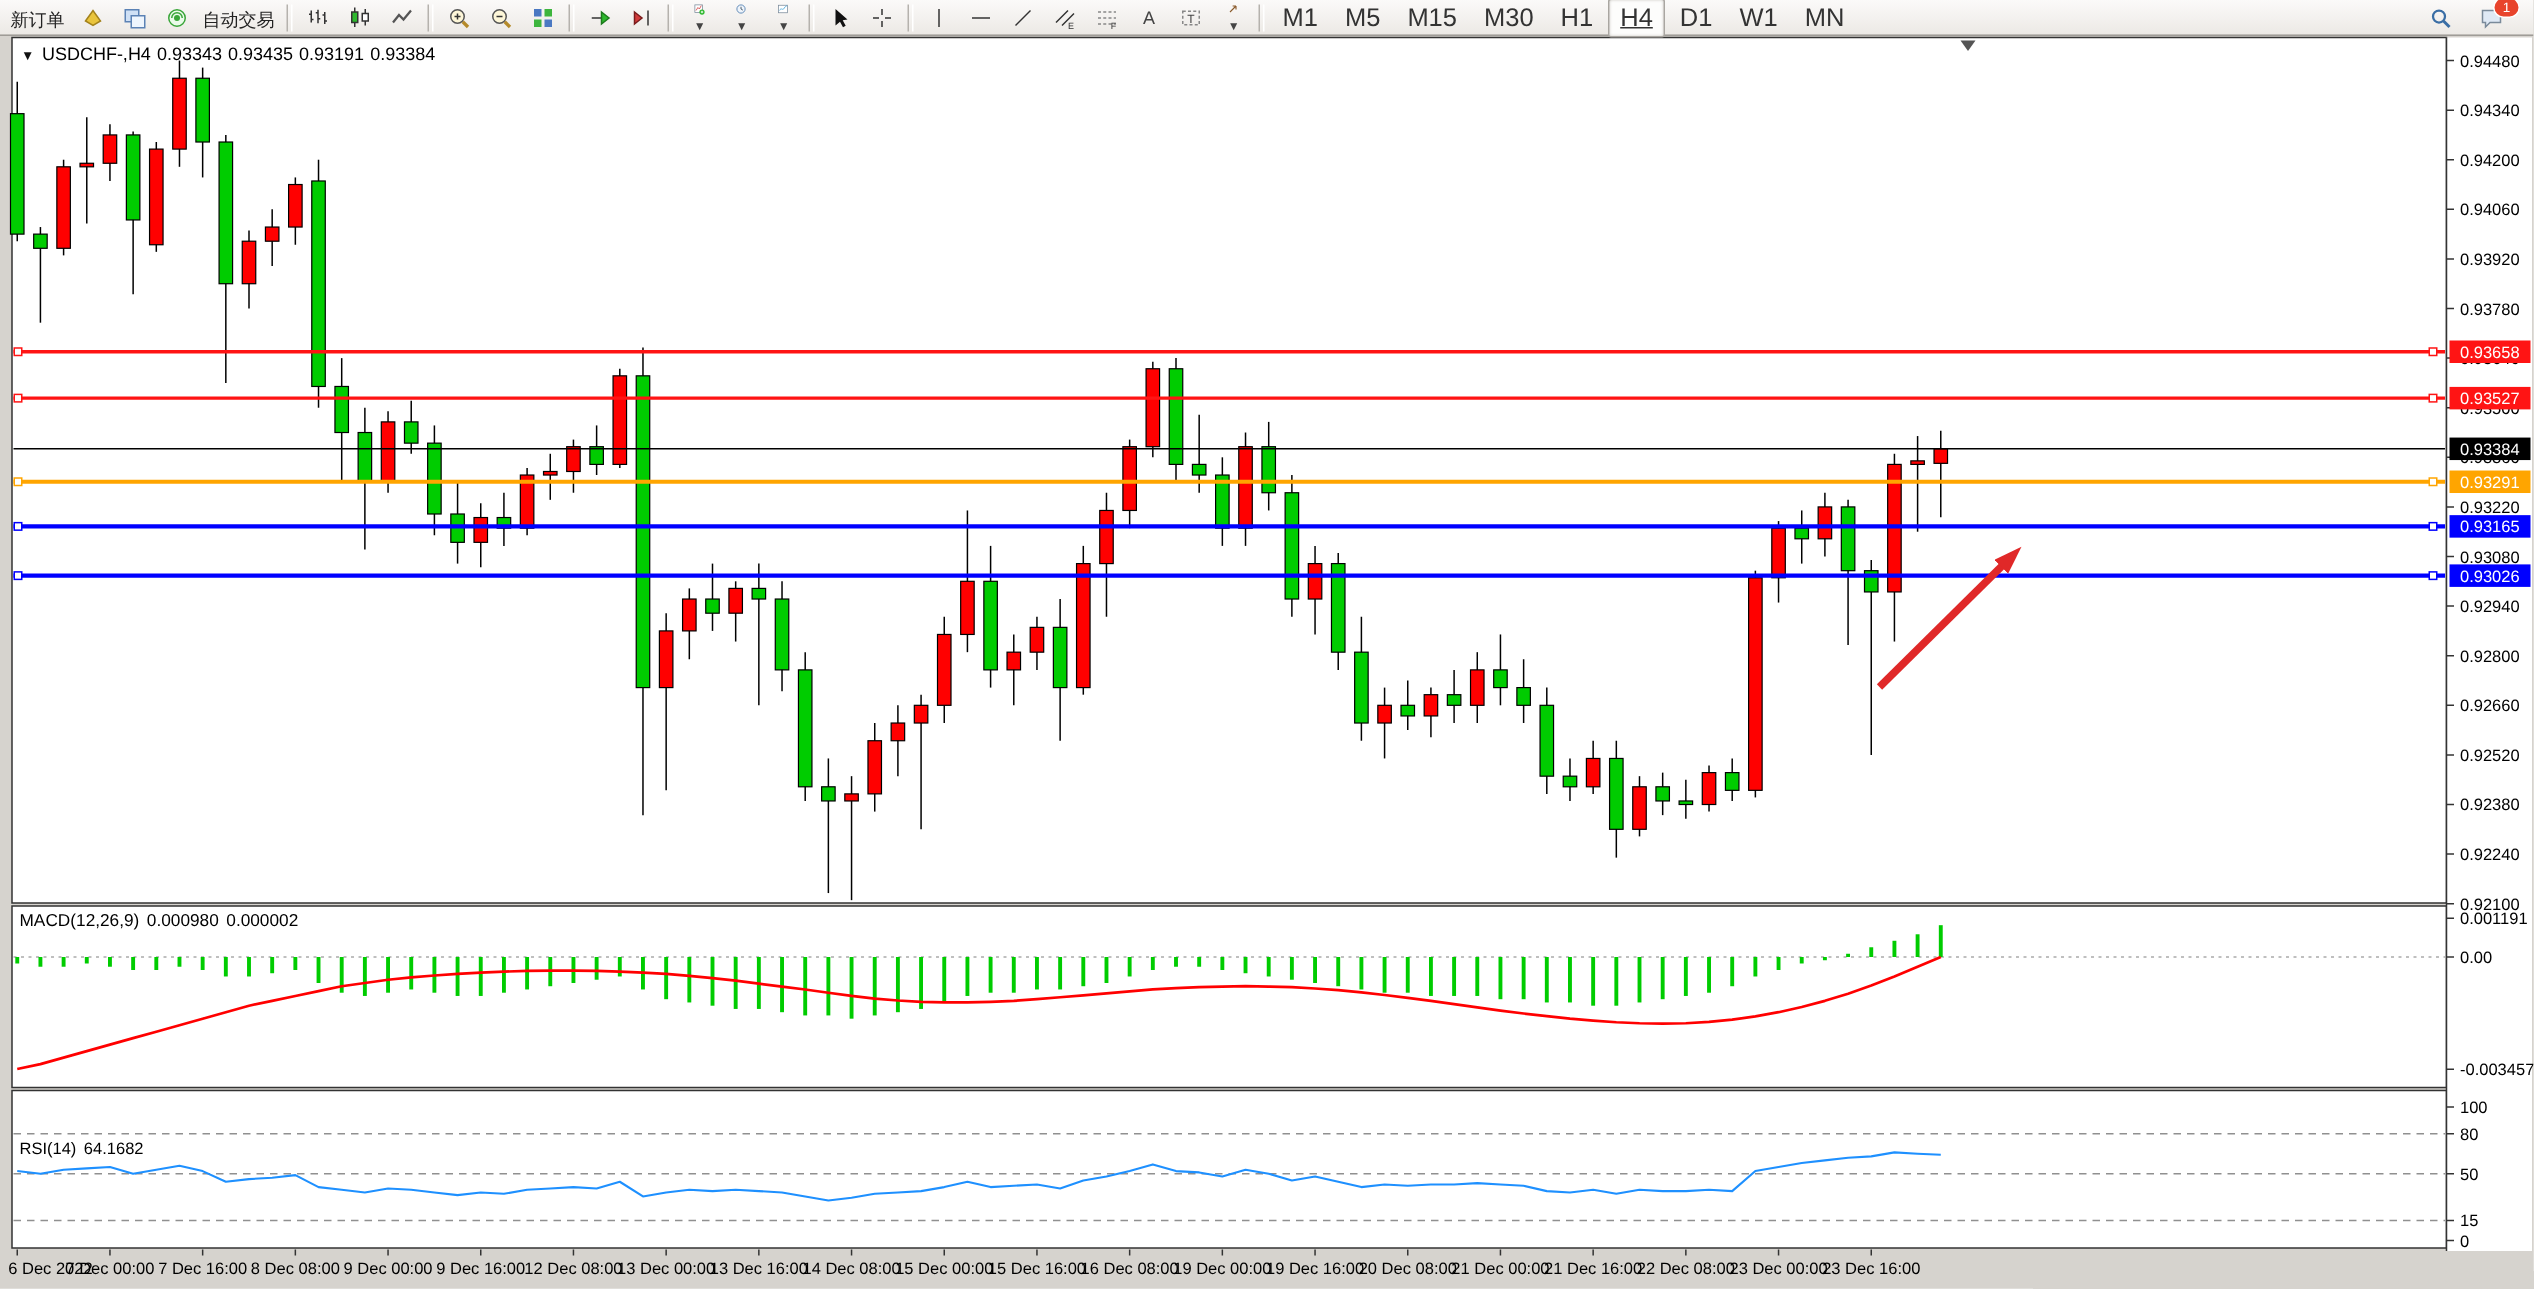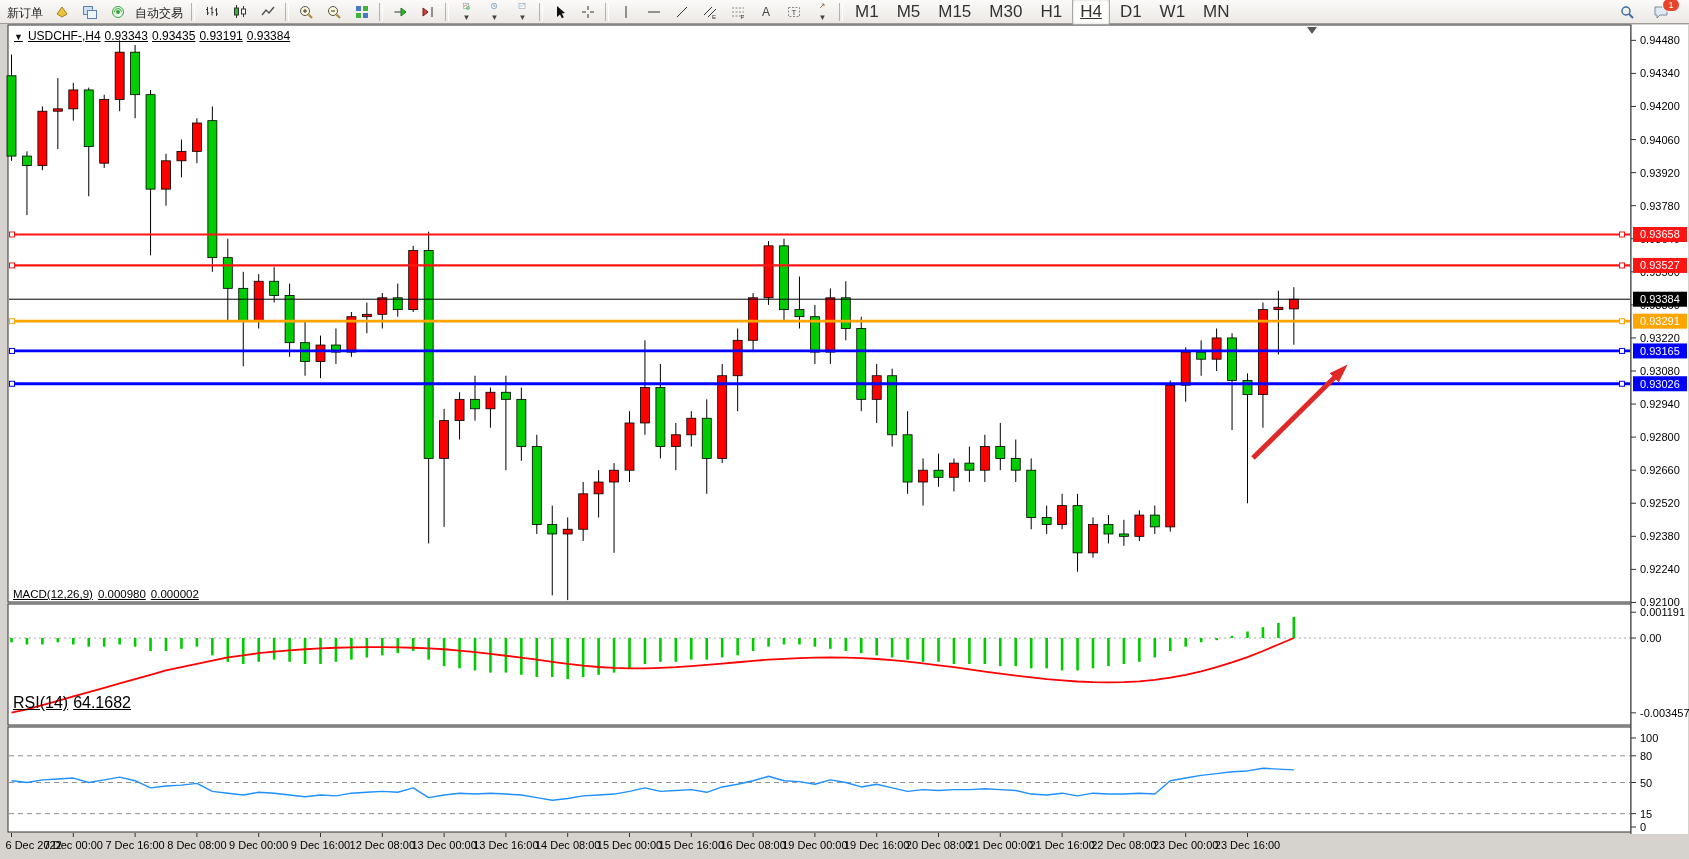--- a/index.html
+++ b/index.html
@@ -17,26 +17,26 @@
   .dd{font-size:8px;color:#444;margin-left:1px;}
   .tb-sep{width:2px;height:18px;margin:0 3px;border-left:1px solid #b5b2ad;border-right:1px solid #ffffff;}
   .tf-btn{font-size:17px;color:#333;padding:2px 7px;border:1px solid transparent;border-radius:2px;margin:0 1px;}
   .tf-btn.active{background:#fdfdfc;border:1px solid #a9a6a1;box-shadow:inset 0 0 2px #c9c6c1;text-decoration:underline;}
   .badge{position:absolute;top:-4px;right:-6px;background:#e8442c;color:#fff;font-size:9px;
     min-width:12px;height:12px;border-radius:7px;display:flex;align-items:center;justify-content:center;
     border:1px solid #fff;padding:0 2px;}
   .chat-wrap{position:relative;}
   
   #chart-svg{position:absolute;top:0;left:0;z-index:1;}
-  .overlay-label{position:absolute;z-index:3;font-size:12px;color:#000;white-space:nowrap;text-decoration:underline;}
+  .overlay-label{position:absolute;z-index:3;font-size:12px;color:#000;white-space:nowrap;}
   #chart-title{top:29px;left:14px;}
   #chart-title .tri{font-size:9px;color:#111;margin-right:5px;}
   #chart-title span{margin-right:4px;}
-  #macd-label{top:588px;left:13px;font-size:11.5px;}
-  #rsi-label{top:694px;left:13px;font-size:16px;}
+  #macd-label{top:608px;left:13px;font-size:11.5px;}
+  #rsi-label{top:760px;left:13px;font-size:11px;}
   #macd-label span,#rsi-label span{margin-right:5px;}
   text{font-family:"Liberation Sans",sans-serif;}
 </style>
 </head>
 <body>
 
 <div id="app">
   <div id="toolbar">
     <div class="tb-left" id="tb-left">
         <span class="tb-btn">

